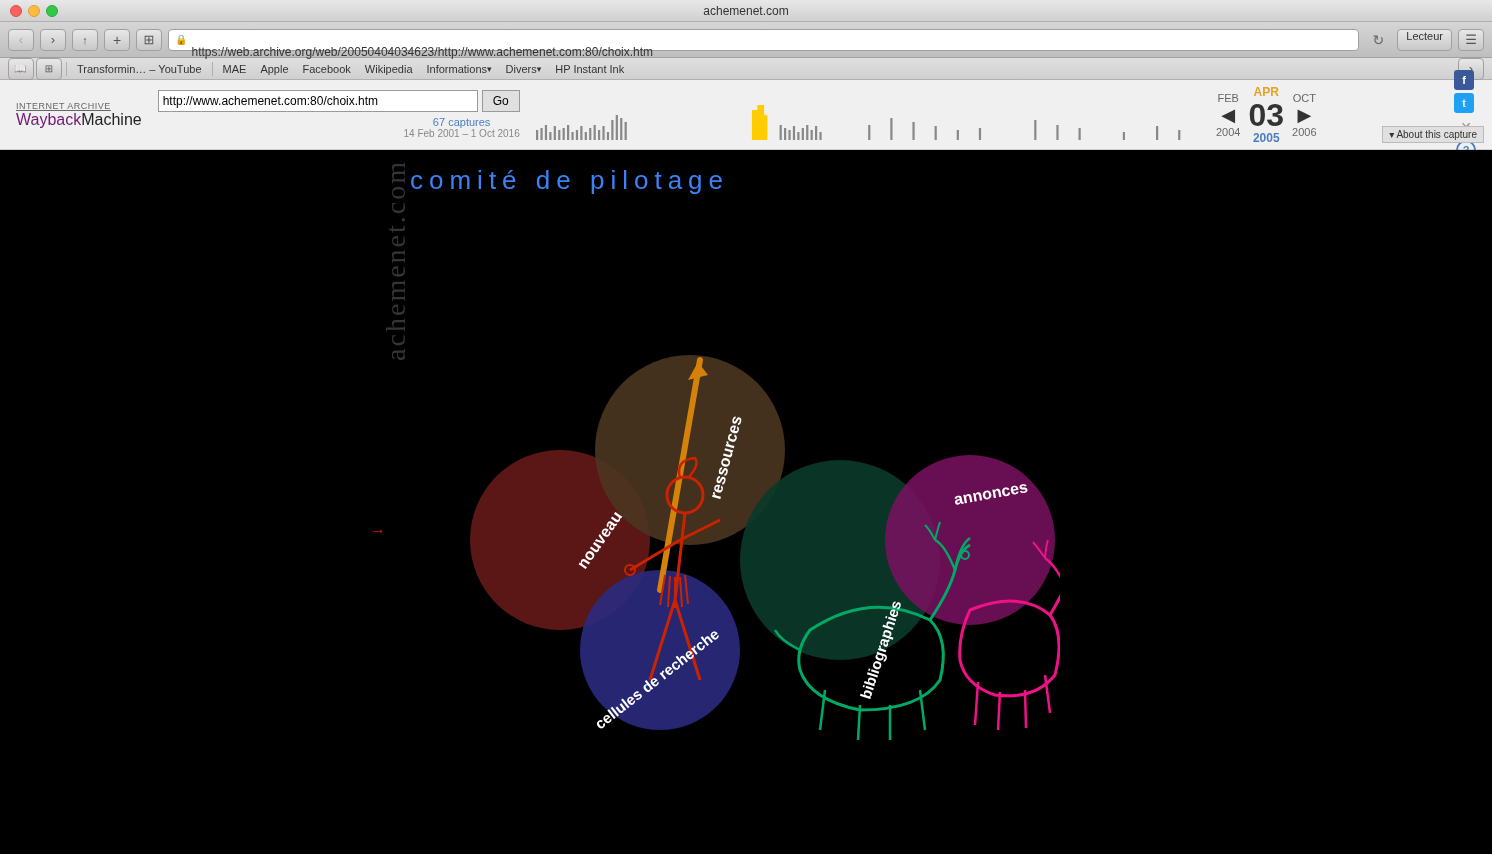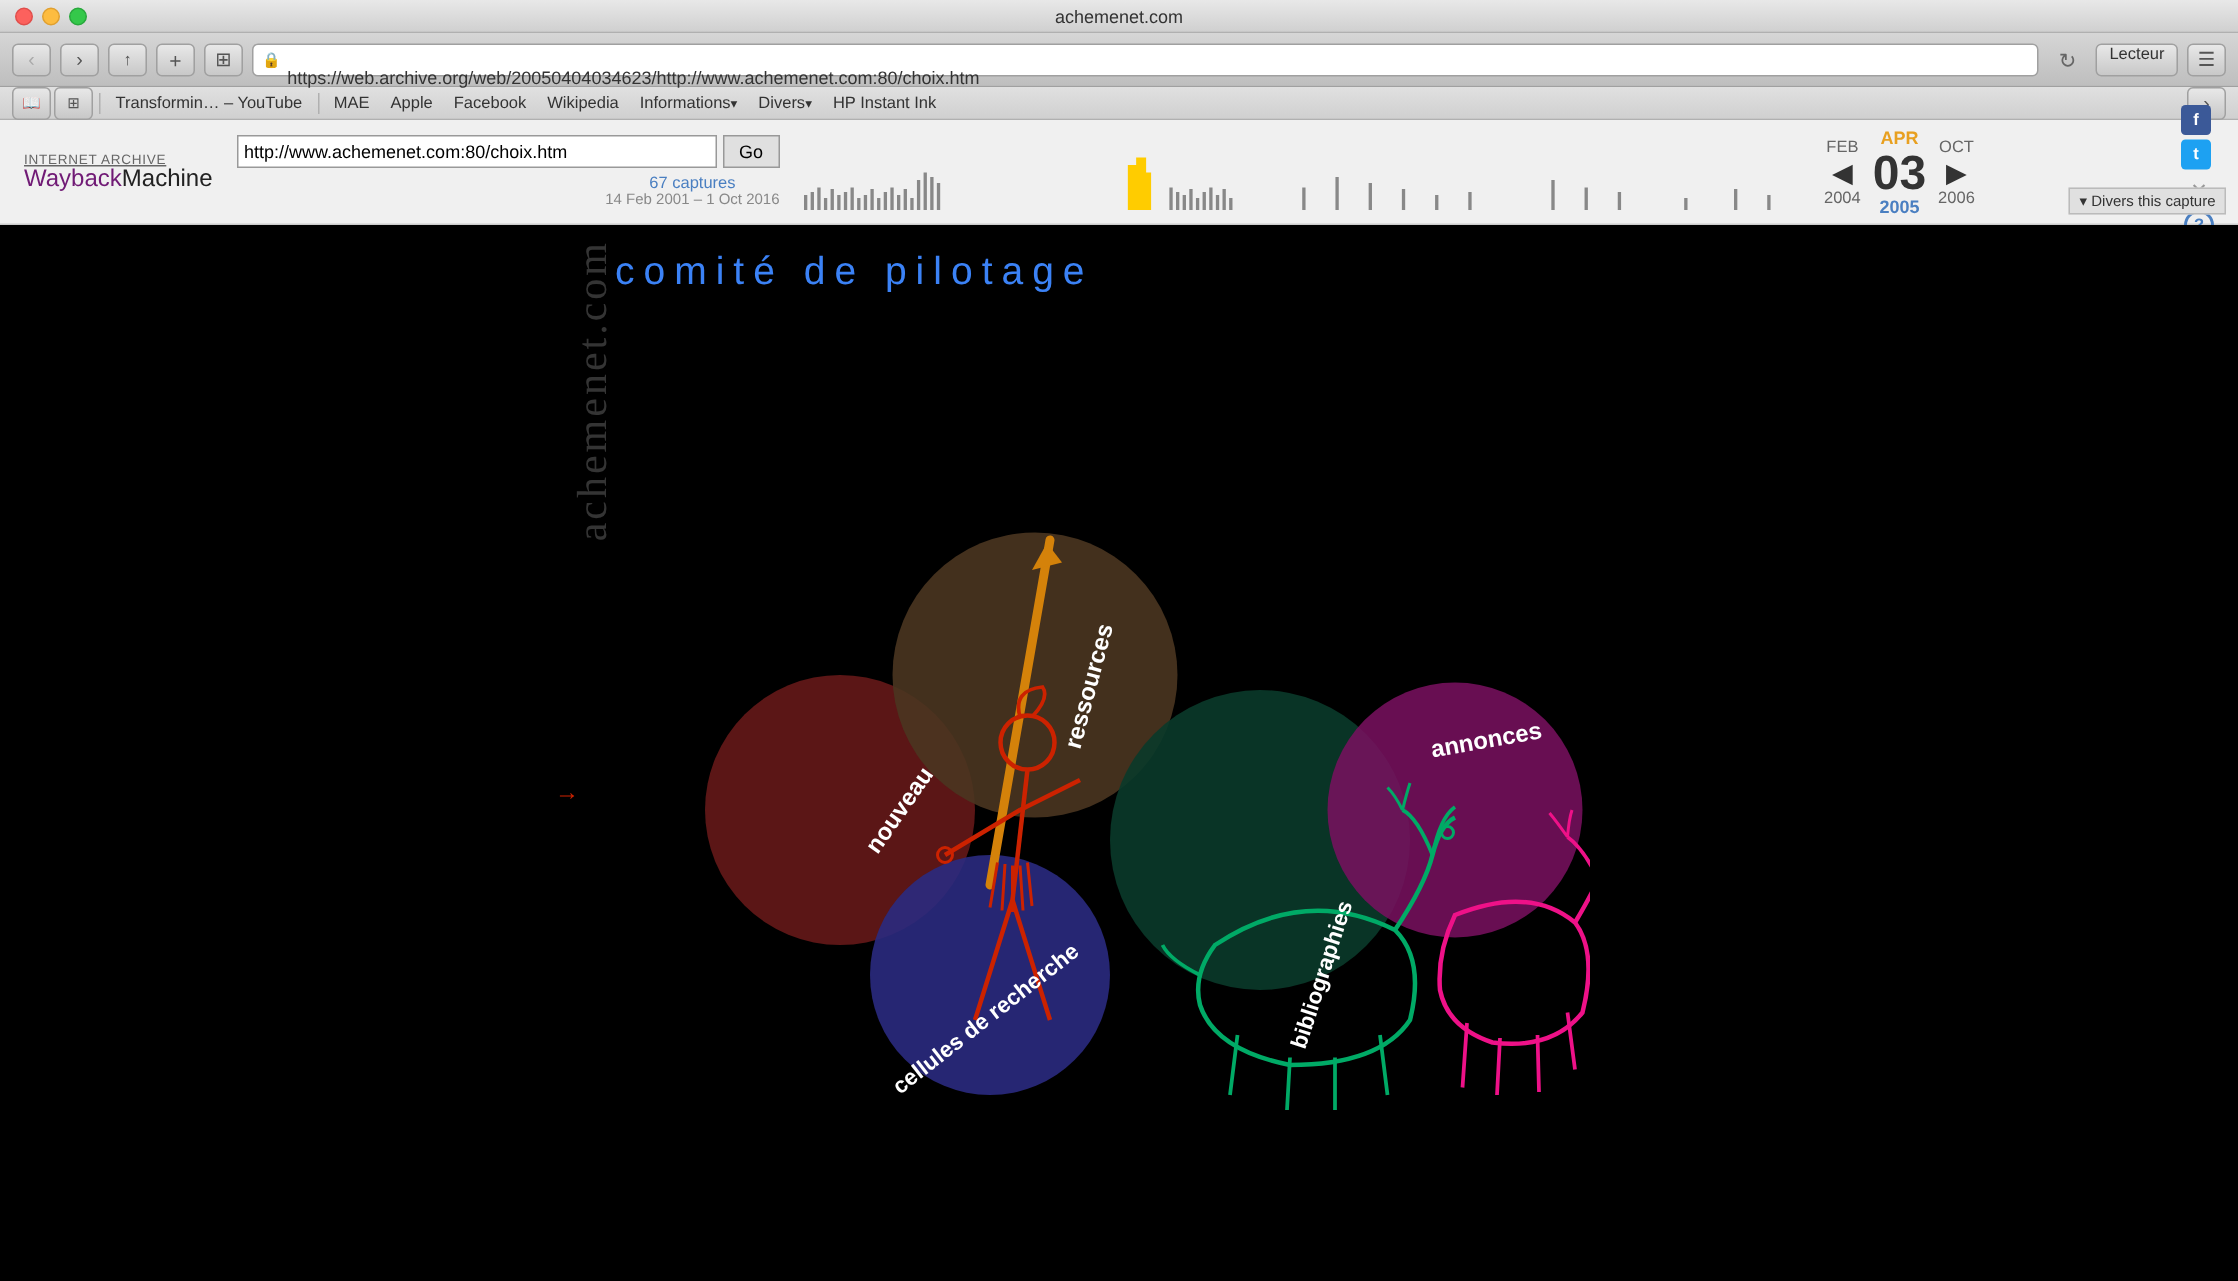--- a/index.html
+++ b/index.html
@@ -470,21 +470,21 @@
       <div class="social-icon fb-icon">f</div>
       <div class="social-icon tw-icon">t</div>
     </div>
     <div style="display:flex;flex-direction:column;gap:3px;margin-left:4px;">
       <div class="x-icon-sm">✕</div>
       <div class="q-icon-sm">?</div>
     </div>
   </div>
 
   <div style="position:absolute;right:8px;bottom:6px;">
-    <button class="about-capture-btn">▾ Divers this capture</button>
+    <button class="about-capture-btn">▾ About this capture</button>
   </div>
 </div>
 
 <div class="main-content">
 
   <div class="site-watermark">
     <span>achemenet.com</span>
   </div>
 
   <div class="page-title">comité de pilotage</div>

